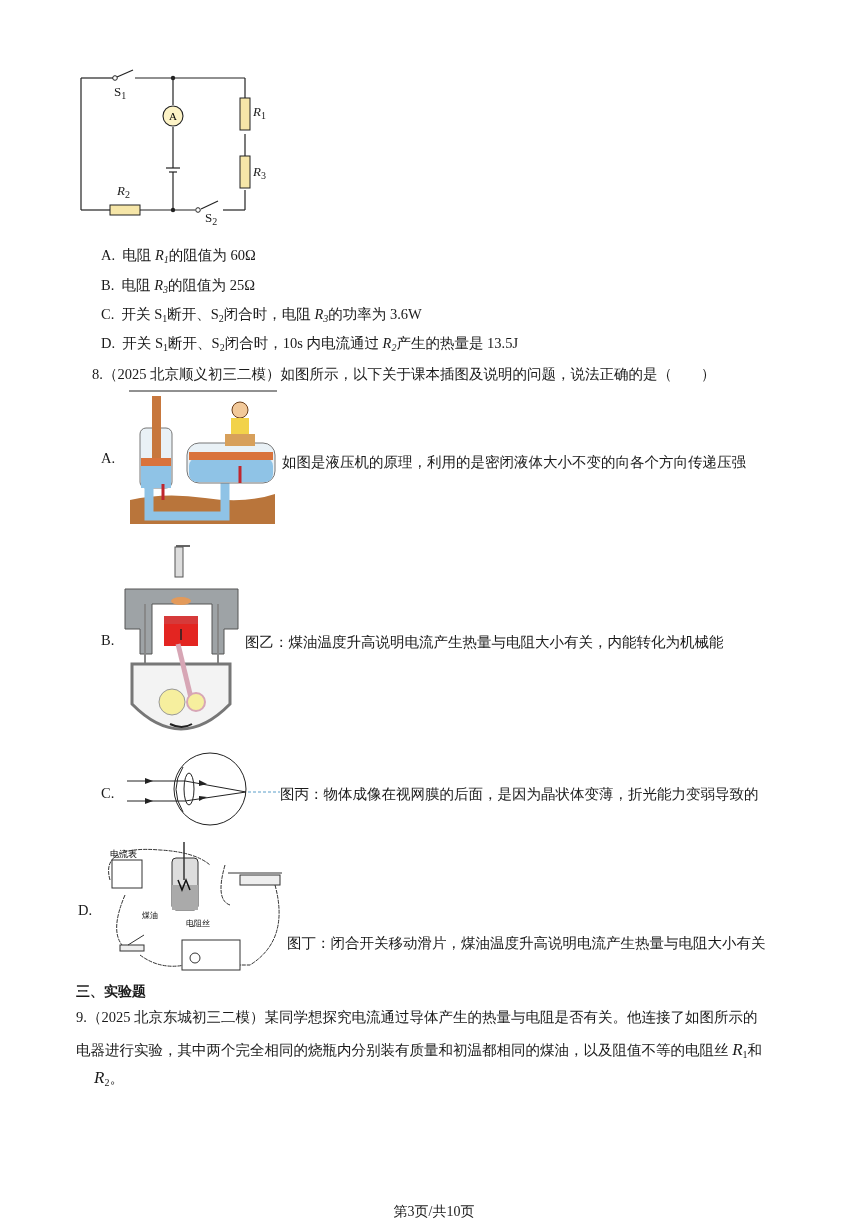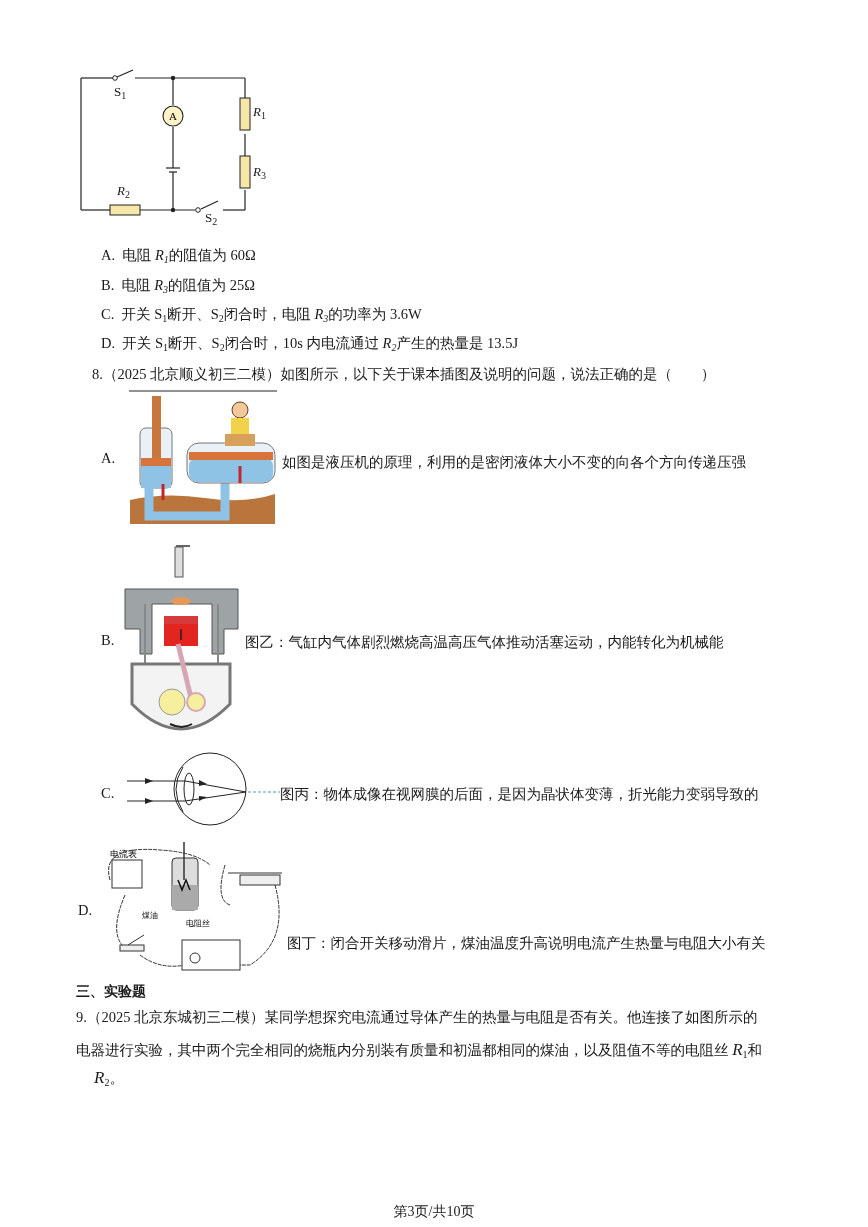--- a/index.html
+++ b/index.html
@@ -125,21 +125,21 @@
     <line x1="98" y1="60" x2="98" y2="140" stroke="#888" stroke-width="2"></line>
 
     <path d="M12 120 L110 120 L110 160 Q61 210 12 160 Z" fill="#f3f3f3" stroke="#777" stroke-width="3"></path>
 
     <line x1="58" y1="100" x2="72" y2="158" stroke="#d7a6b5" stroke-width="5"></line>
     <circle cx="52" cy="158" r="13" fill="#f6ef9e" stroke="#999"></circle>
     <circle cx="76" cy="158" r="9" fill="#f6ef9e" stroke="#d7a6b5" stroke-width="2"></circle>
     <path d="M50 180 Q62 186 72 180" fill="none" stroke="#222" stroke-width="2"></path>
   </svg>
 </div>
-<div class="abs txt" style="left:245px; top:630px;">图乙：气缸内气体剧烈燃烧高温高压气体推动活塞运动，内能转化为机械能</div>
+<div class="abs txt" style="left:245px; top:630px;">图乙：煤油温度升高说明电流产生热量与电阻大小有关，内能转化为机械能</div>
 
 <div class="abs opt-label" style="left:101px; top:785px;">C.</div>
 <div class="abs" style="left:125px; top:752px; width:160px; height:80px;">
   <svg width="160" height="80" viewBox="0 0 160 80">
     <circle cx="85" cy="37" r="36" fill="none" stroke="#222" stroke-width="1"></circle>
     <path d="M58 15 Q44 37 58 60" fill="none" stroke="#222" stroke-width="1"></path>
     <ellipse cx="64" cy="37" rx="5" ry="16" fill="#fff" stroke="#222" stroke-width="1"></ellipse>
     <line x1="2" y1="29" x2="60" y2="29" stroke="#222" stroke-width="1"></line>
     <line x1="2" y1="49" x2="60" y2="49" stroke="#222" stroke-width="1"></line>
     <line x1="60" y1="29" x2="121" y2="40" stroke="#222" stroke-width="1"></line>

